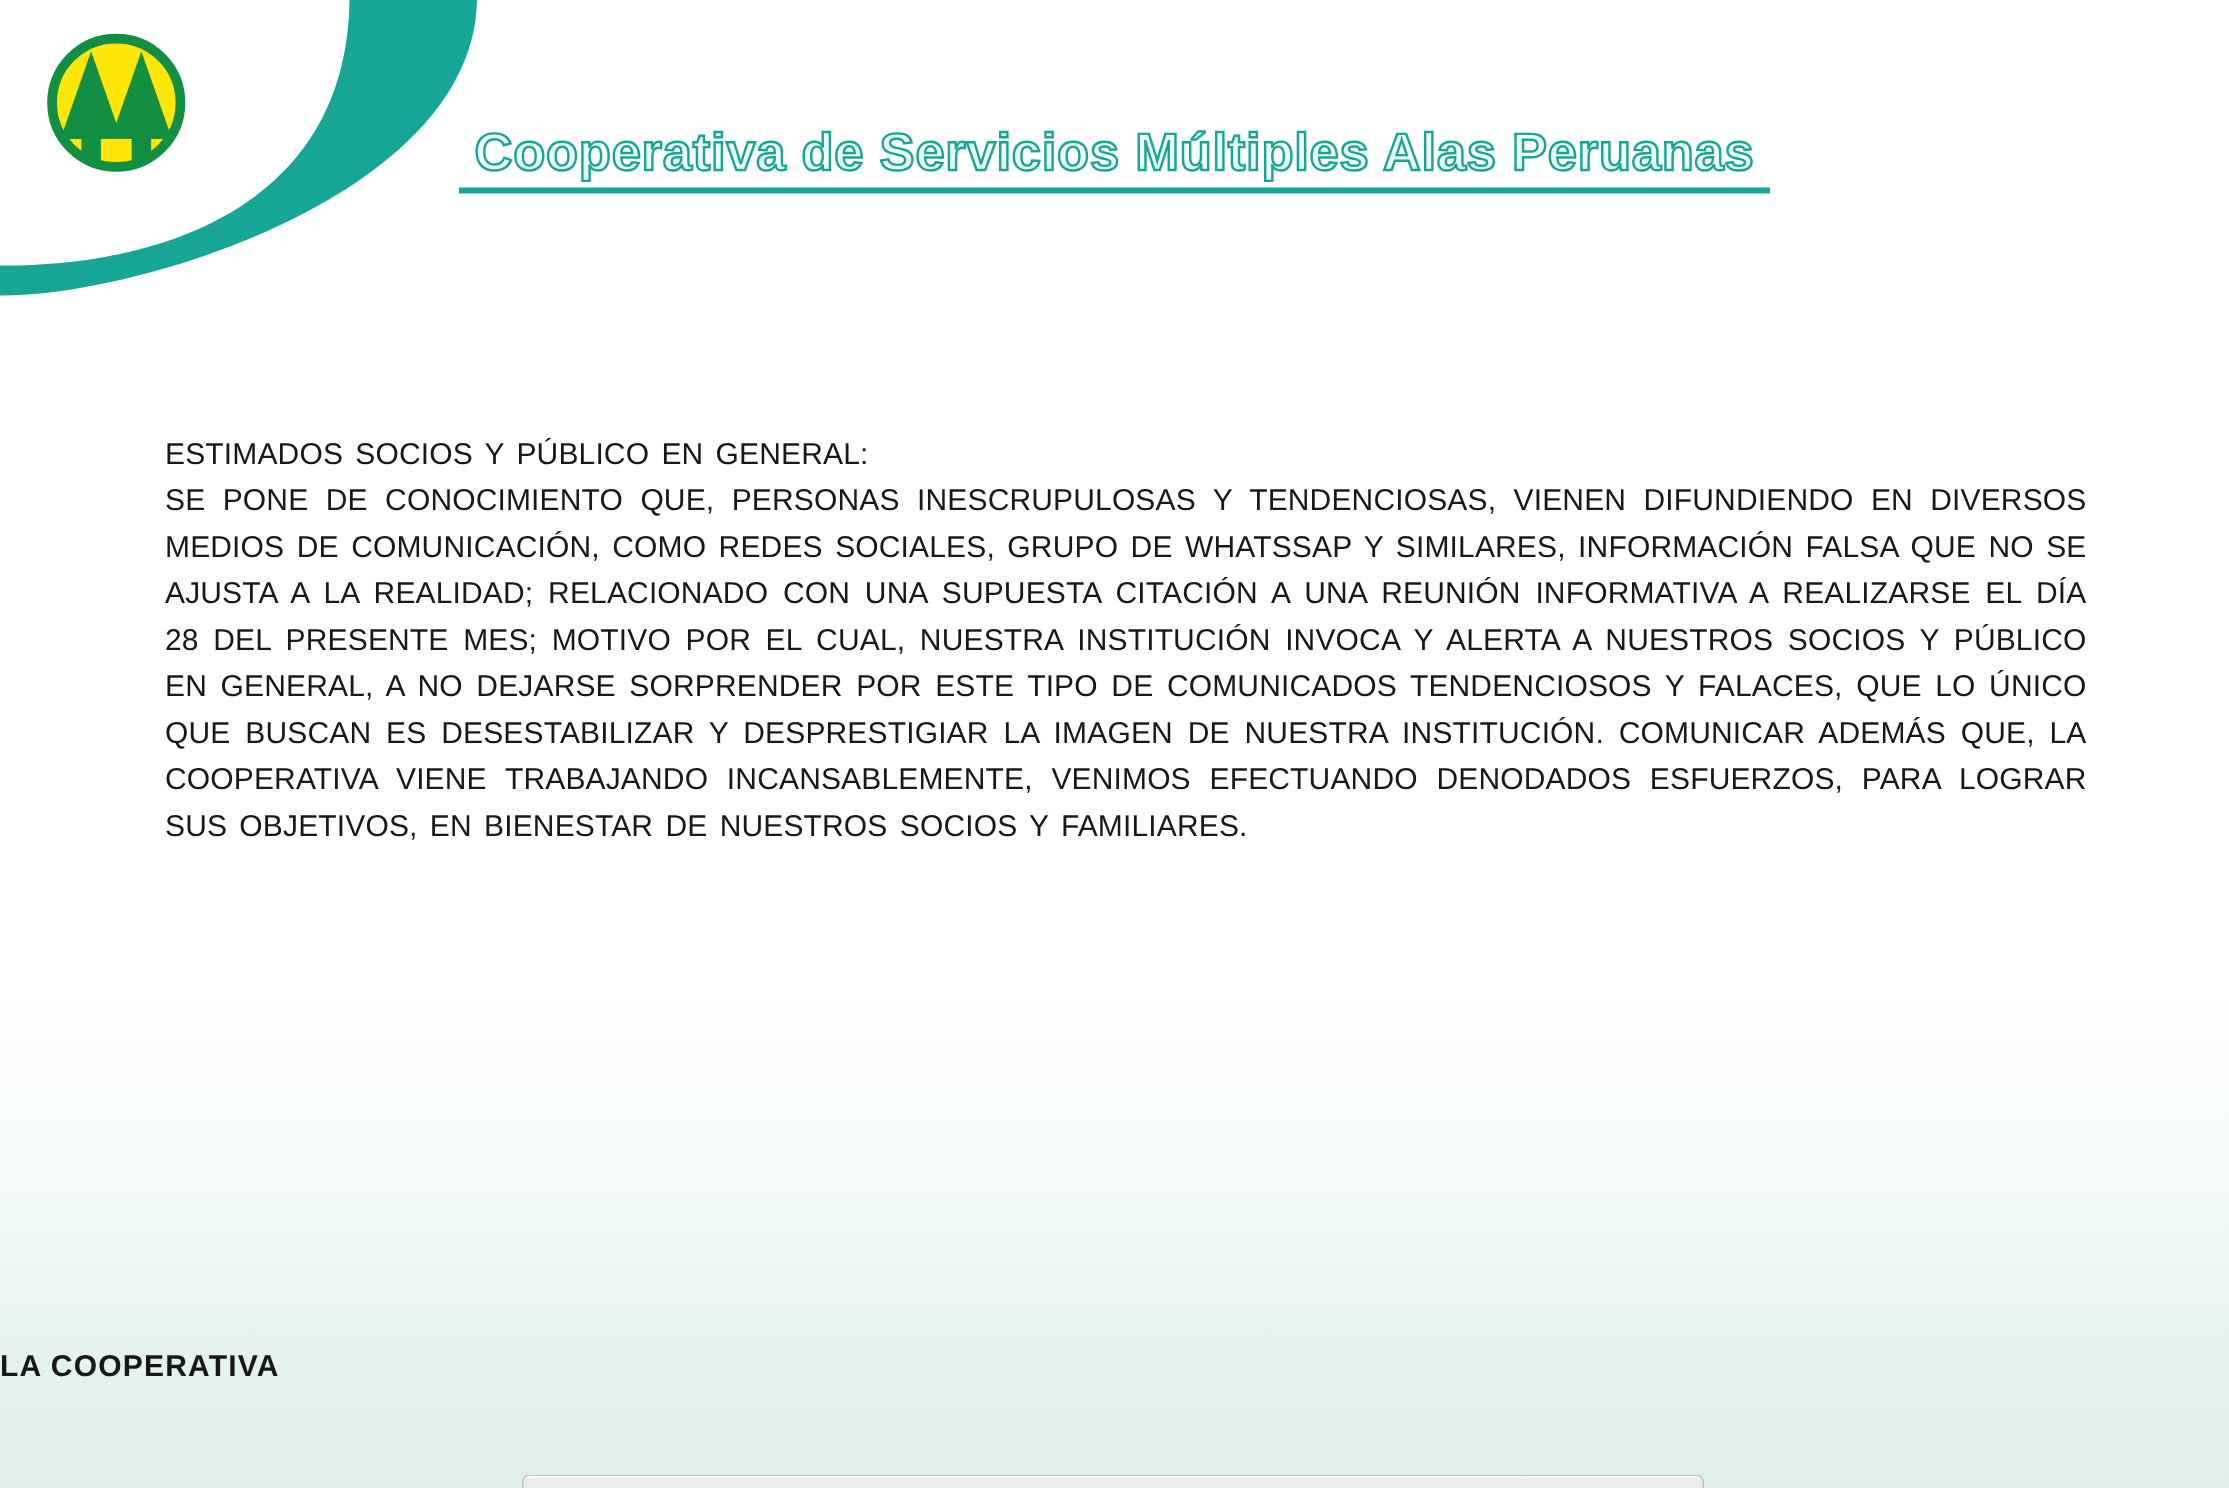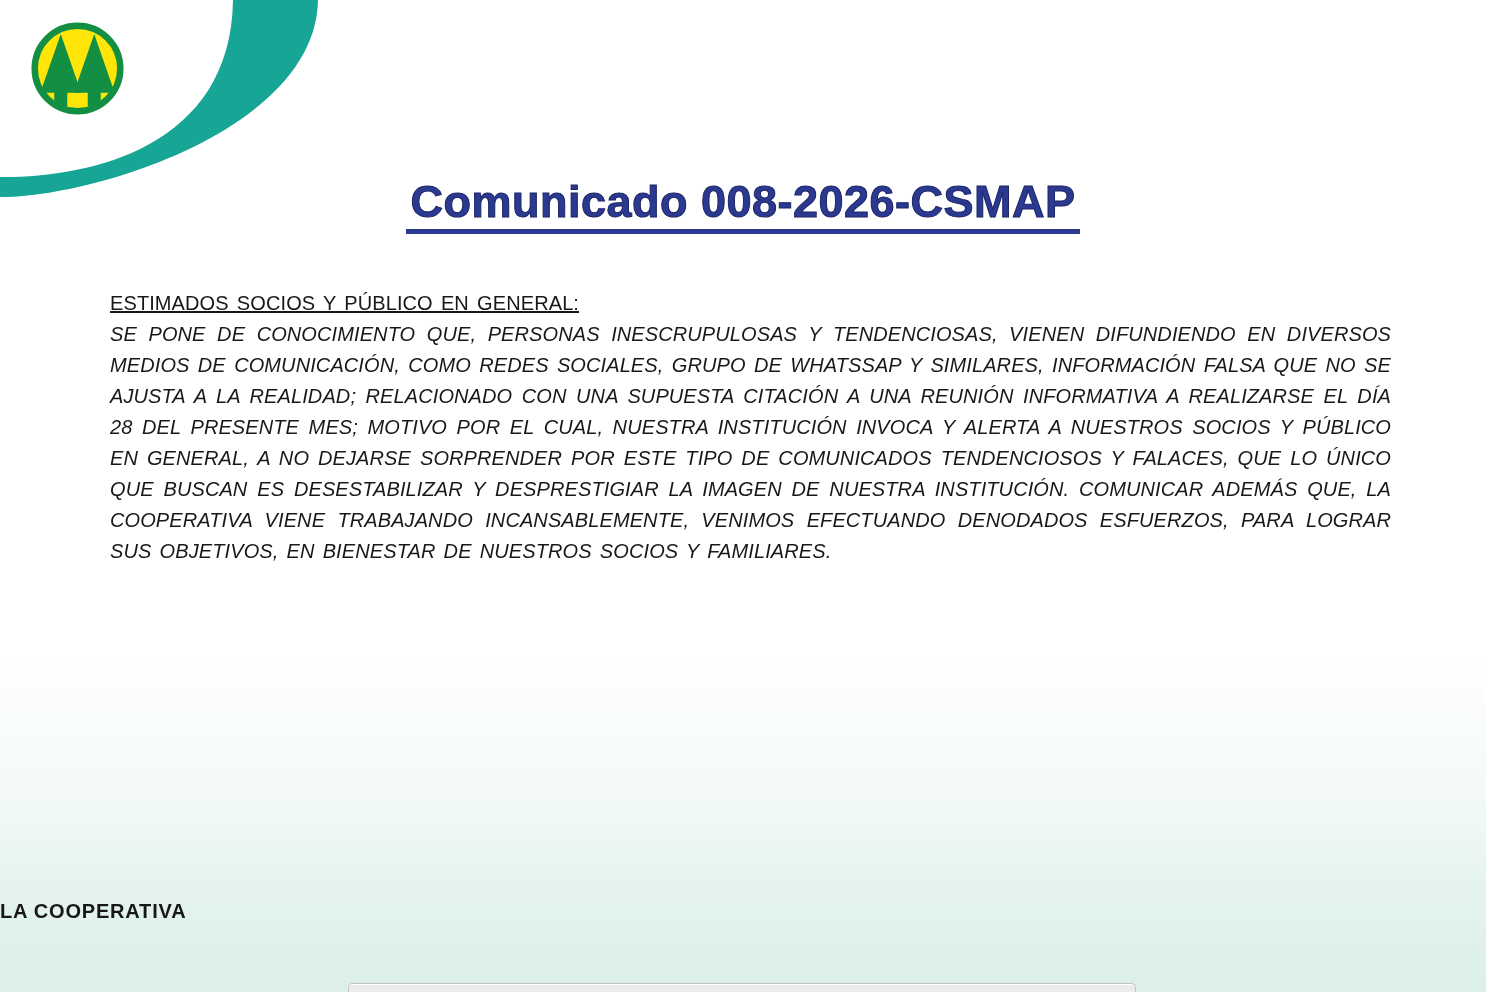--- a/index.html
+++ b/index.html
@@ -51,22 +51,22 @@
     position: absolute;
     left: 110px;
     top: 288px;
     width: 1281px;
     font-size: 20px;
     line-height: 31px;
     letter-spacing: 0.1px;
     word-spacing: 2.5px;
     color: var(--text, #181818);
   }
-  .salutation { text-align: left; text-decoration: underline; }
-  .para { text-align: justify; font-style: italic; }
+  .salutation { text-align: left; }
+  .para { text-align: justify; }
   .para-gap { margin-top: 31px; }
 
   .date-line {
     position: absolute;
     left: 105px;
     top: 806px;
     font-size: 20px;
     color: var(--text, #181818);
   }
 
@@ -106,24 +106,24 @@
 
   <svg class="logo" viewBox="0 0 100 100" xmlns="http://www.w3.org/2000/svg" aria-hidden="true">
     <circle cx="50" cy="50" r="46" style="fill: var(--logo-yellow, #ffe608);"></circle>
     <polygon points="32,13 54,76 10,76" style="fill: var(--logo-green, #128f43);"></polygon>
     <polygon points="68,13 90,76 46,76" style="fill: var(--logo-green, #128f43);"></polygon>
     <rect x="25" y="74" width="14" height="17" style="fill: var(--logo-green, #128f43);"></rect>
     <rect x="61" y="74" width="14" height="17" style="fill: var(--logo-green, #128f43);"></rect>
     <circle cx="50" cy="50" r="46" style="fill: none; stroke: var(--logo-green, #128f43); stroke-width: 7;"></circle>
   </svg>
 
+  <div class="org-title-wrap">
+    <span class="org-title">Cooperativa de Servicios Múltiples Alas Peruanas</span>
+  </div>
 
-  <div class="doc-title-wrap">
-    <span class="doc-title">Comunicado 008-2026-CSMAP</span>
-  </div>
 
   <div class="content">
     <div class="salutation">ESTIMADOS SOCIOS Y PÚBLICO EN GENERAL:</div>
     <div class="para">SE PONE DE CONOCIMIENTO QUE, PERSONAS INESCRUPULOSAS Y TENDENCIOSAS, VIENEN DIFUNDIENDO EN DIVERSOS MEDIOS DE COMUNICACIÓN, COMO REDES SOCIALES, GRUPO DE WHATSSAP Y SIMILARES, INFORMACIÓN FALSA QUE NO SE AJUSTA A LA REALIDAD; RELACIONADO CON UNA SUPUESTA CITACIÓN A UNA REUNIÓN INFORMATIVA A REALIZARSE EL DÍA 28 DEL PRESENTE MES; MOTIVO POR EL CUAL, NUESTRA INSTITUCIÓN INVOCA Y ALERTA A NUESTROS SOCIOS Y PÚBLICO EN GENERAL, A NO DEJARSE SORPRENDER POR ESTE TIPO DE COMUNICADOS TENDENCIOSOS Y FALACES, QUE LO ÚNICO QUE BUSCAN ES DESESTABILIZAR Y DESPRESTIGIAR LA IMAGEN DE NUESTRA INSTITUCIÓN. COMUNICAR ADEMÁS QUE, LA COOPERATIVA VIENE TRABAJANDO INCANSABLEMENTE, VENIMOS EFECTUANDO DENODADOS ESFUERZOS, PARA LOGRAR SUS OBJETIVOS, EN BIENESTAR DE NUESTROS SOCIOS Y FAMILIARES.</div>
   </div>
 
 
   <div class="signature">LA COOPERATIVA</div>
 
   <div class="window-edge"></div>

